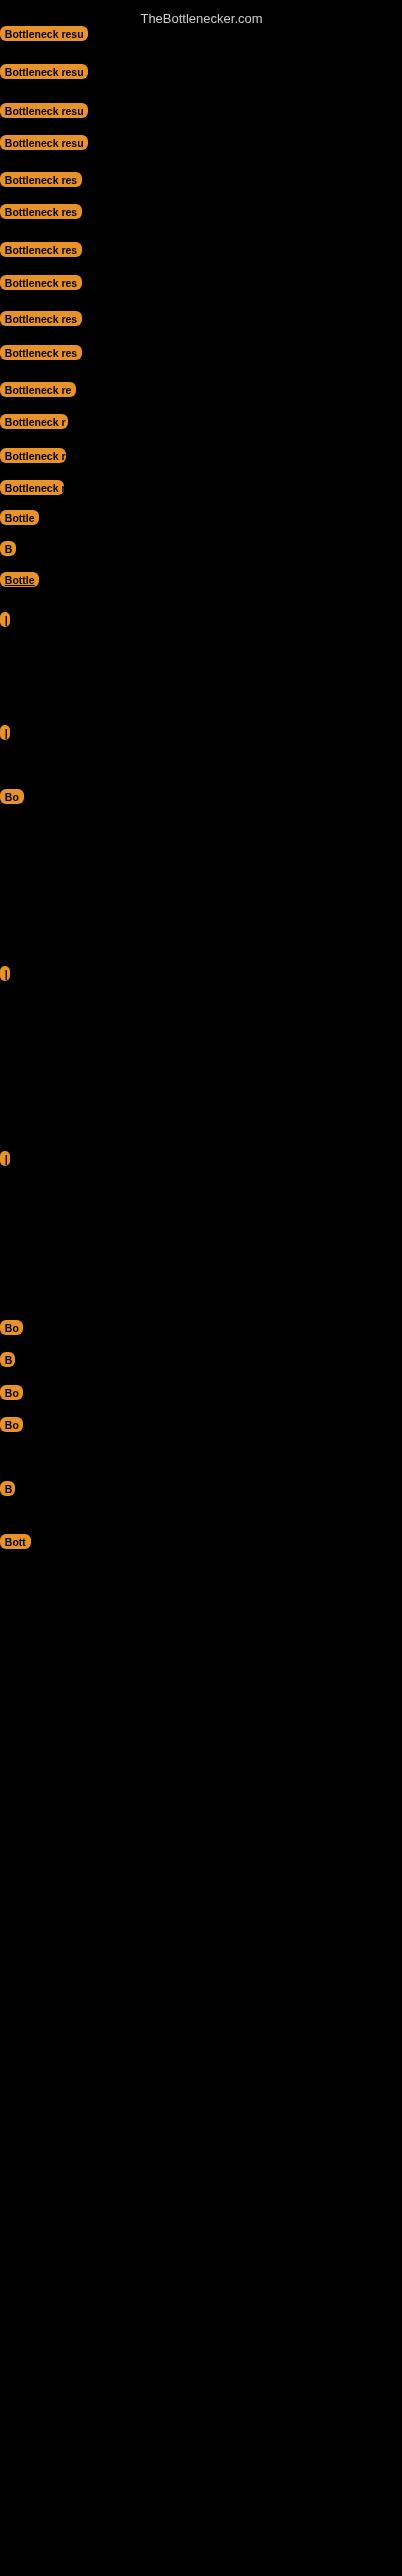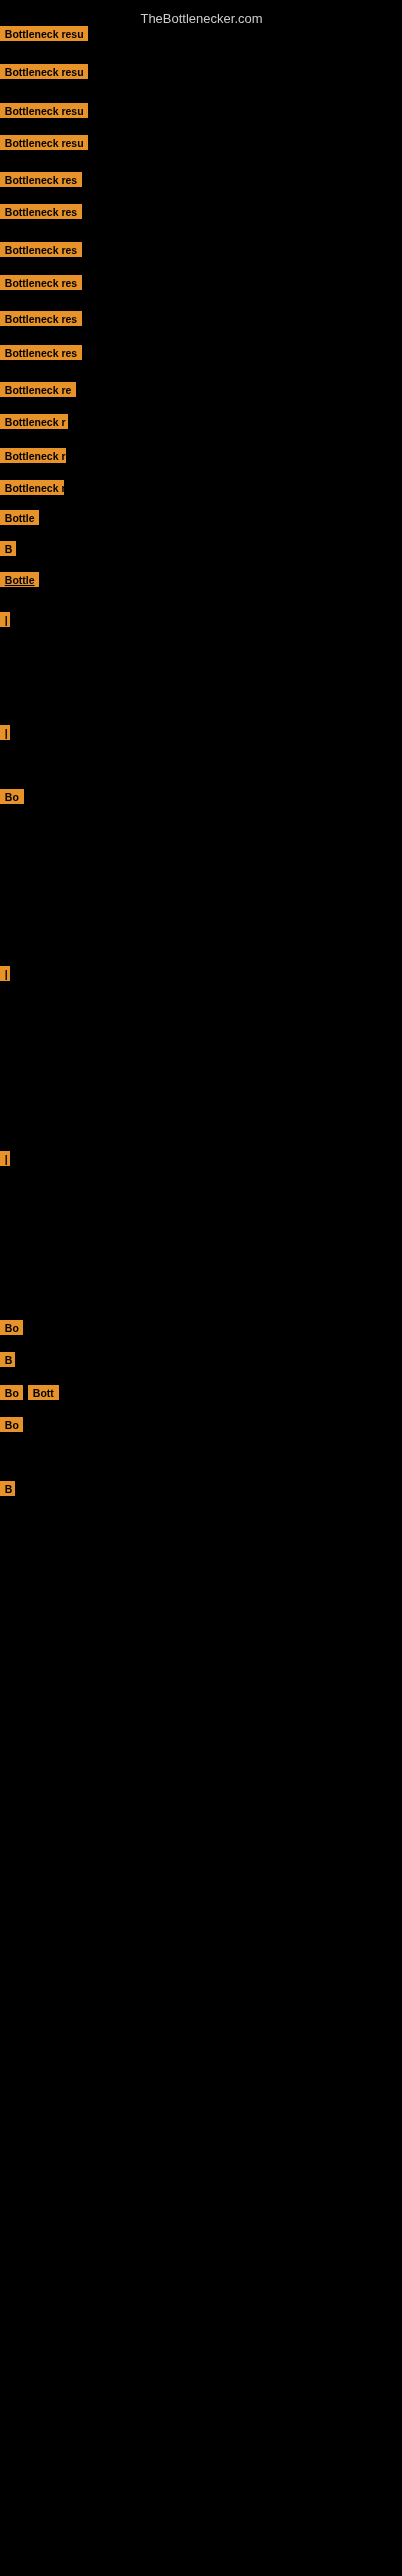--- a/index.html
+++ b/index.html
@@ -30,20 +30,21 @@
       background-color: #e8922a;
       color: #000000;
       font-size: 10.5px;
       font-weight: bold;
       padding: 1.6px 4.8px;
       display: inline-block;
       position: absolute;
       left: 0;
       white-space: nowrap;
       overflow: hidden;
+      border-radius: 6px;
     }
   </style>
 </head>
 <body>
 
 <div class="site-title">TheBottlenecker.com</div>
 
 <div class="bottleneck-label" style="top: 26px; max-width: 97px;">Bottleneck resu</div>
 <div class="bottleneck-label" style="top: 64px; max-width: 97px;">Bottleneck resu</div>
 <div class="bottleneck-label" style="top: 103px; max-width: 97px;">Bottleneck resu</div>
@@ -63,15 +64,15 @@
 <div class="bottleneck-label" style="top: 572px; max-width: 42px; text-decoration: underline;">Bottle</div>
 <div class="bottleneck-label" style="top: 612px; max-width: 8px;">|</div>
 <div class="bottleneck-label" style="top: 725px; max-width: 8px;">|</div>
 <div class="bottleneck-label" style="top: 789px; max-width: 24px;">Bo</div>
 <div class="bottleneck-label" style="top: 966px; max-width: 8px;">|</div>
 <div class="bottleneck-label" style="top: 1151px; max-width: 8px;">|</div>
 <div class="bottleneck-label" style="top: 1320px; max-width: 22.5px;">Bo</div>
 <div class="bottleneck-label" style="top: 1352px; max-width: 14.5px;">B</div>
 <div class="bottleneck-label" style="top: 1385px; max-width: 22.5px;">Bo</div>
 <div class="bottleneck-label" style="top: 1417px; max-width: 22.5px;">Bo</div>
-<div class="bottleneck-label" style="top: 1385px; max-width: 32px; margin-left: 28px;">Bott</div>
+<div class="bottleneck-label" style="top: 1534px; max-width: 32px;">Bott</div>
 <div class="bottleneck-label" style="top: 1481px; max-width: 14.5px;">B</div>
 
 
 </body></html>

